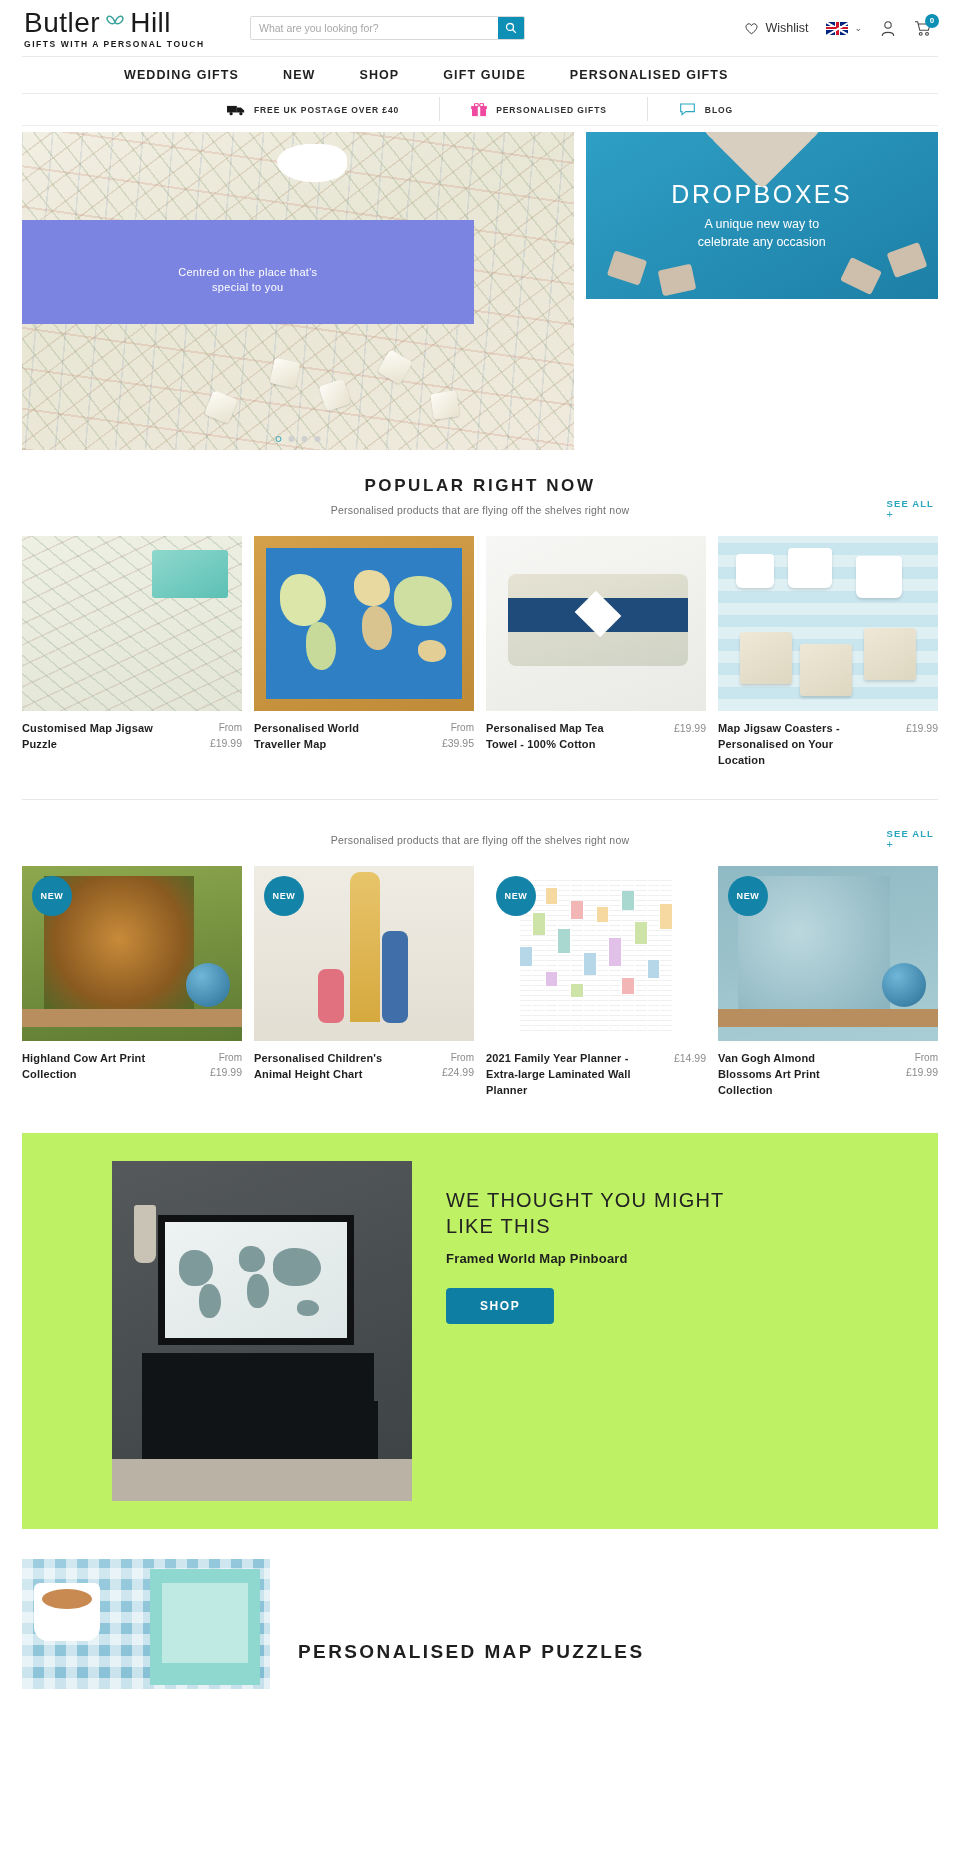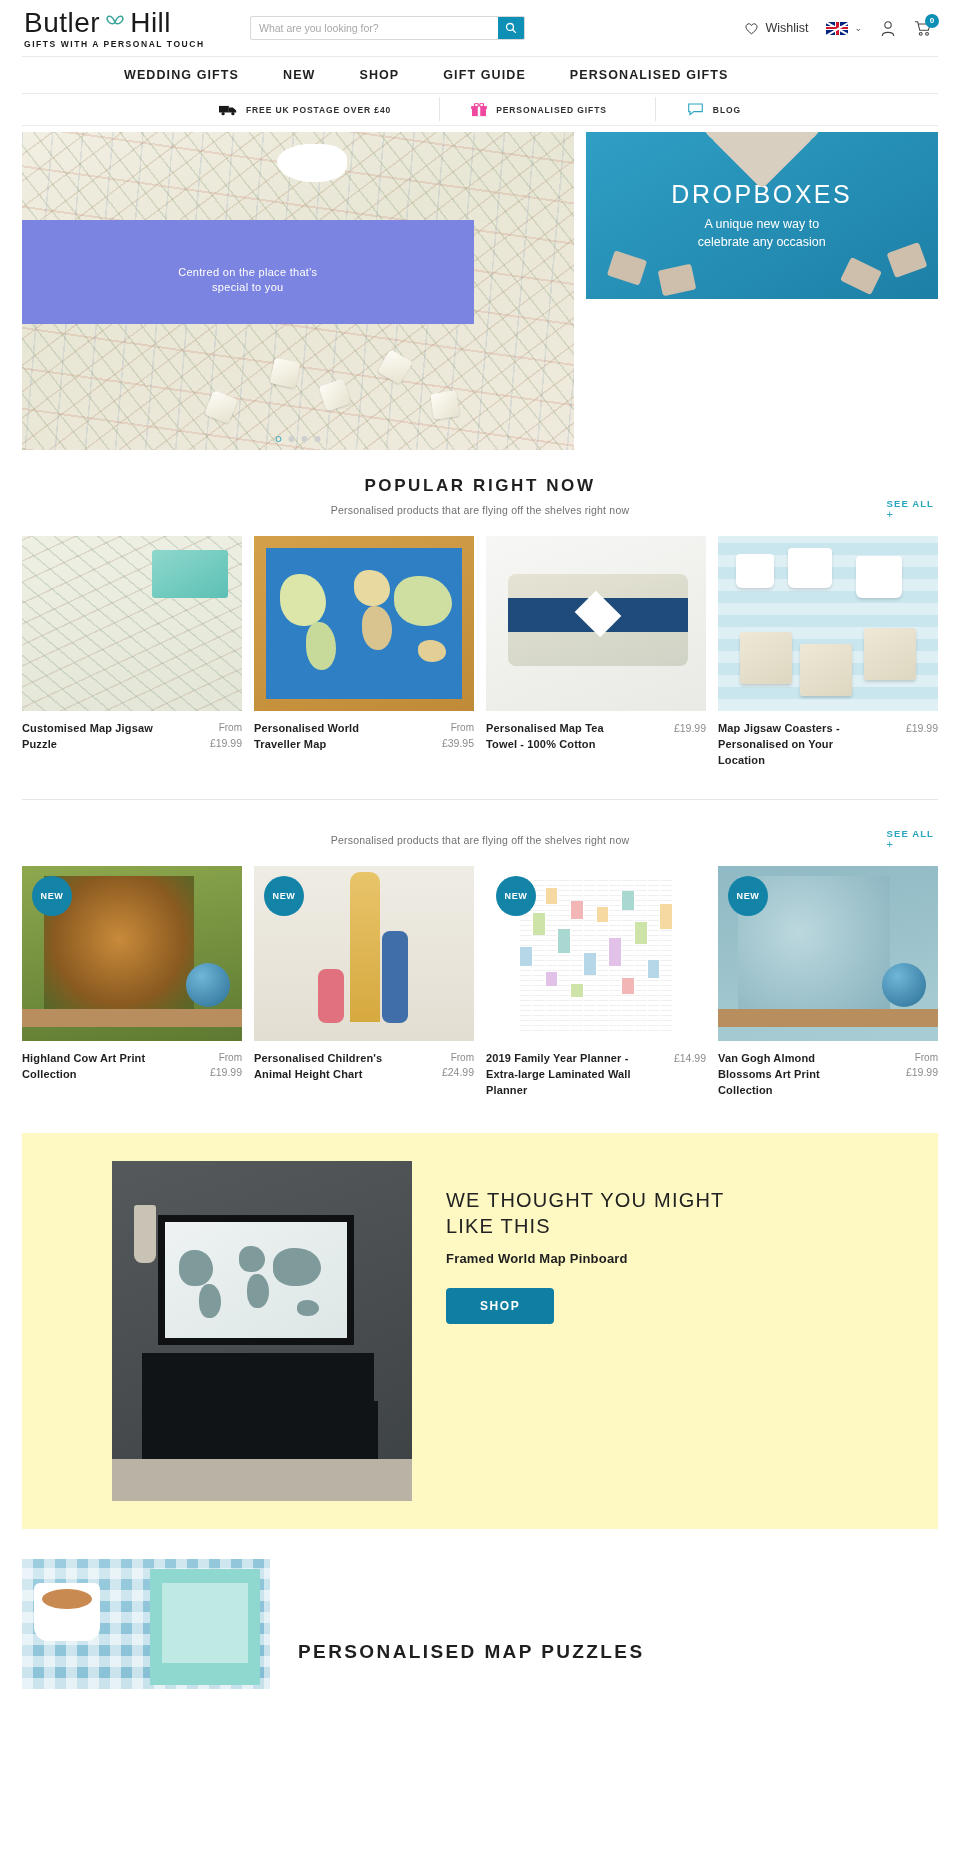--- a/index.html
+++ b/index.html
@@ -139,21 +139,21 @@
     padding: 0 22px;
     white-space: nowrap;
   }
 
   
   .promobar {
     height: 32px;
     display: flex;
     align-items: center;
     justify-content: center;
-    gap: 16px;
+    gap: 8px;
     border-bottom: 1px solid #ececec;
     margin: 0 22px;
   }
   .promo-item {
     display: flex;
     align-items: center;
     gap: 9px;
     font-size: 8.5px;
     font-weight: bold;
     letter-spacing: 0.9px;
@@ -372,21 +372,21 @@
   .pl-col { background: repeating-linear-gradient(180deg,#fff 0 4px,#f0f0f0 4px 5px); position:relative; }
   .pl-blk { position:absolute; left:0; right:0; }
 
   .art-vangogh { position:absolute; inset:0; background: linear-gradient(170deg,#8fb9c4,#a9cdd4); }
   .vg-canvas { position:absolute; left:20px; top:10px; width:152px; height:142px;
     background: radial-gradient(circle at 40% 40%, #bcd8de, #86b1bd); }
 
   
   .feature {
     margin: 34px 22px 0;
-    background: #fef9c3;
+    background: #bef264;
     padding: 28px 0;
     display: flex;
     align-items: flex-start;
     gap: 34px;
   }
   .feature-img {
     width: 300px; height: 340px;
     margin-left: 90px;
     background: linear-gradient(160deg,#55595c,#3c4144);
     position: relative; overflow: hidden; flex-shrink: 0;
@@ -767,21 +767,21 @@
             </div>
           <div class="pl-col">
               <span class="pl-blk" style="top:54%;height:12%;background:#b6d7e8"></span>
             </div>
           <div class="pl-col">
               <span class="pl-blk" style="top:18%;height:16%;background:#f5d9a0"></span>
             </div>
         </div>
       </div>
       <div class="pmeta">
-        <div class="pname">2019 Family Year Planner - Extra-large Laminated Wall Planner</div>
+        <div class="pname">2021 Family Year Planner - Extra-large Laminated Wall Planner</div>
         <div class="pprice">
           <span>£14.99</span>
         </div>
       </div>
     </div>
 
     <div class="pcard">
       <div class="badge-new">NEW</div>
       <div class="pimg">
         <div class="art-vangogh">

